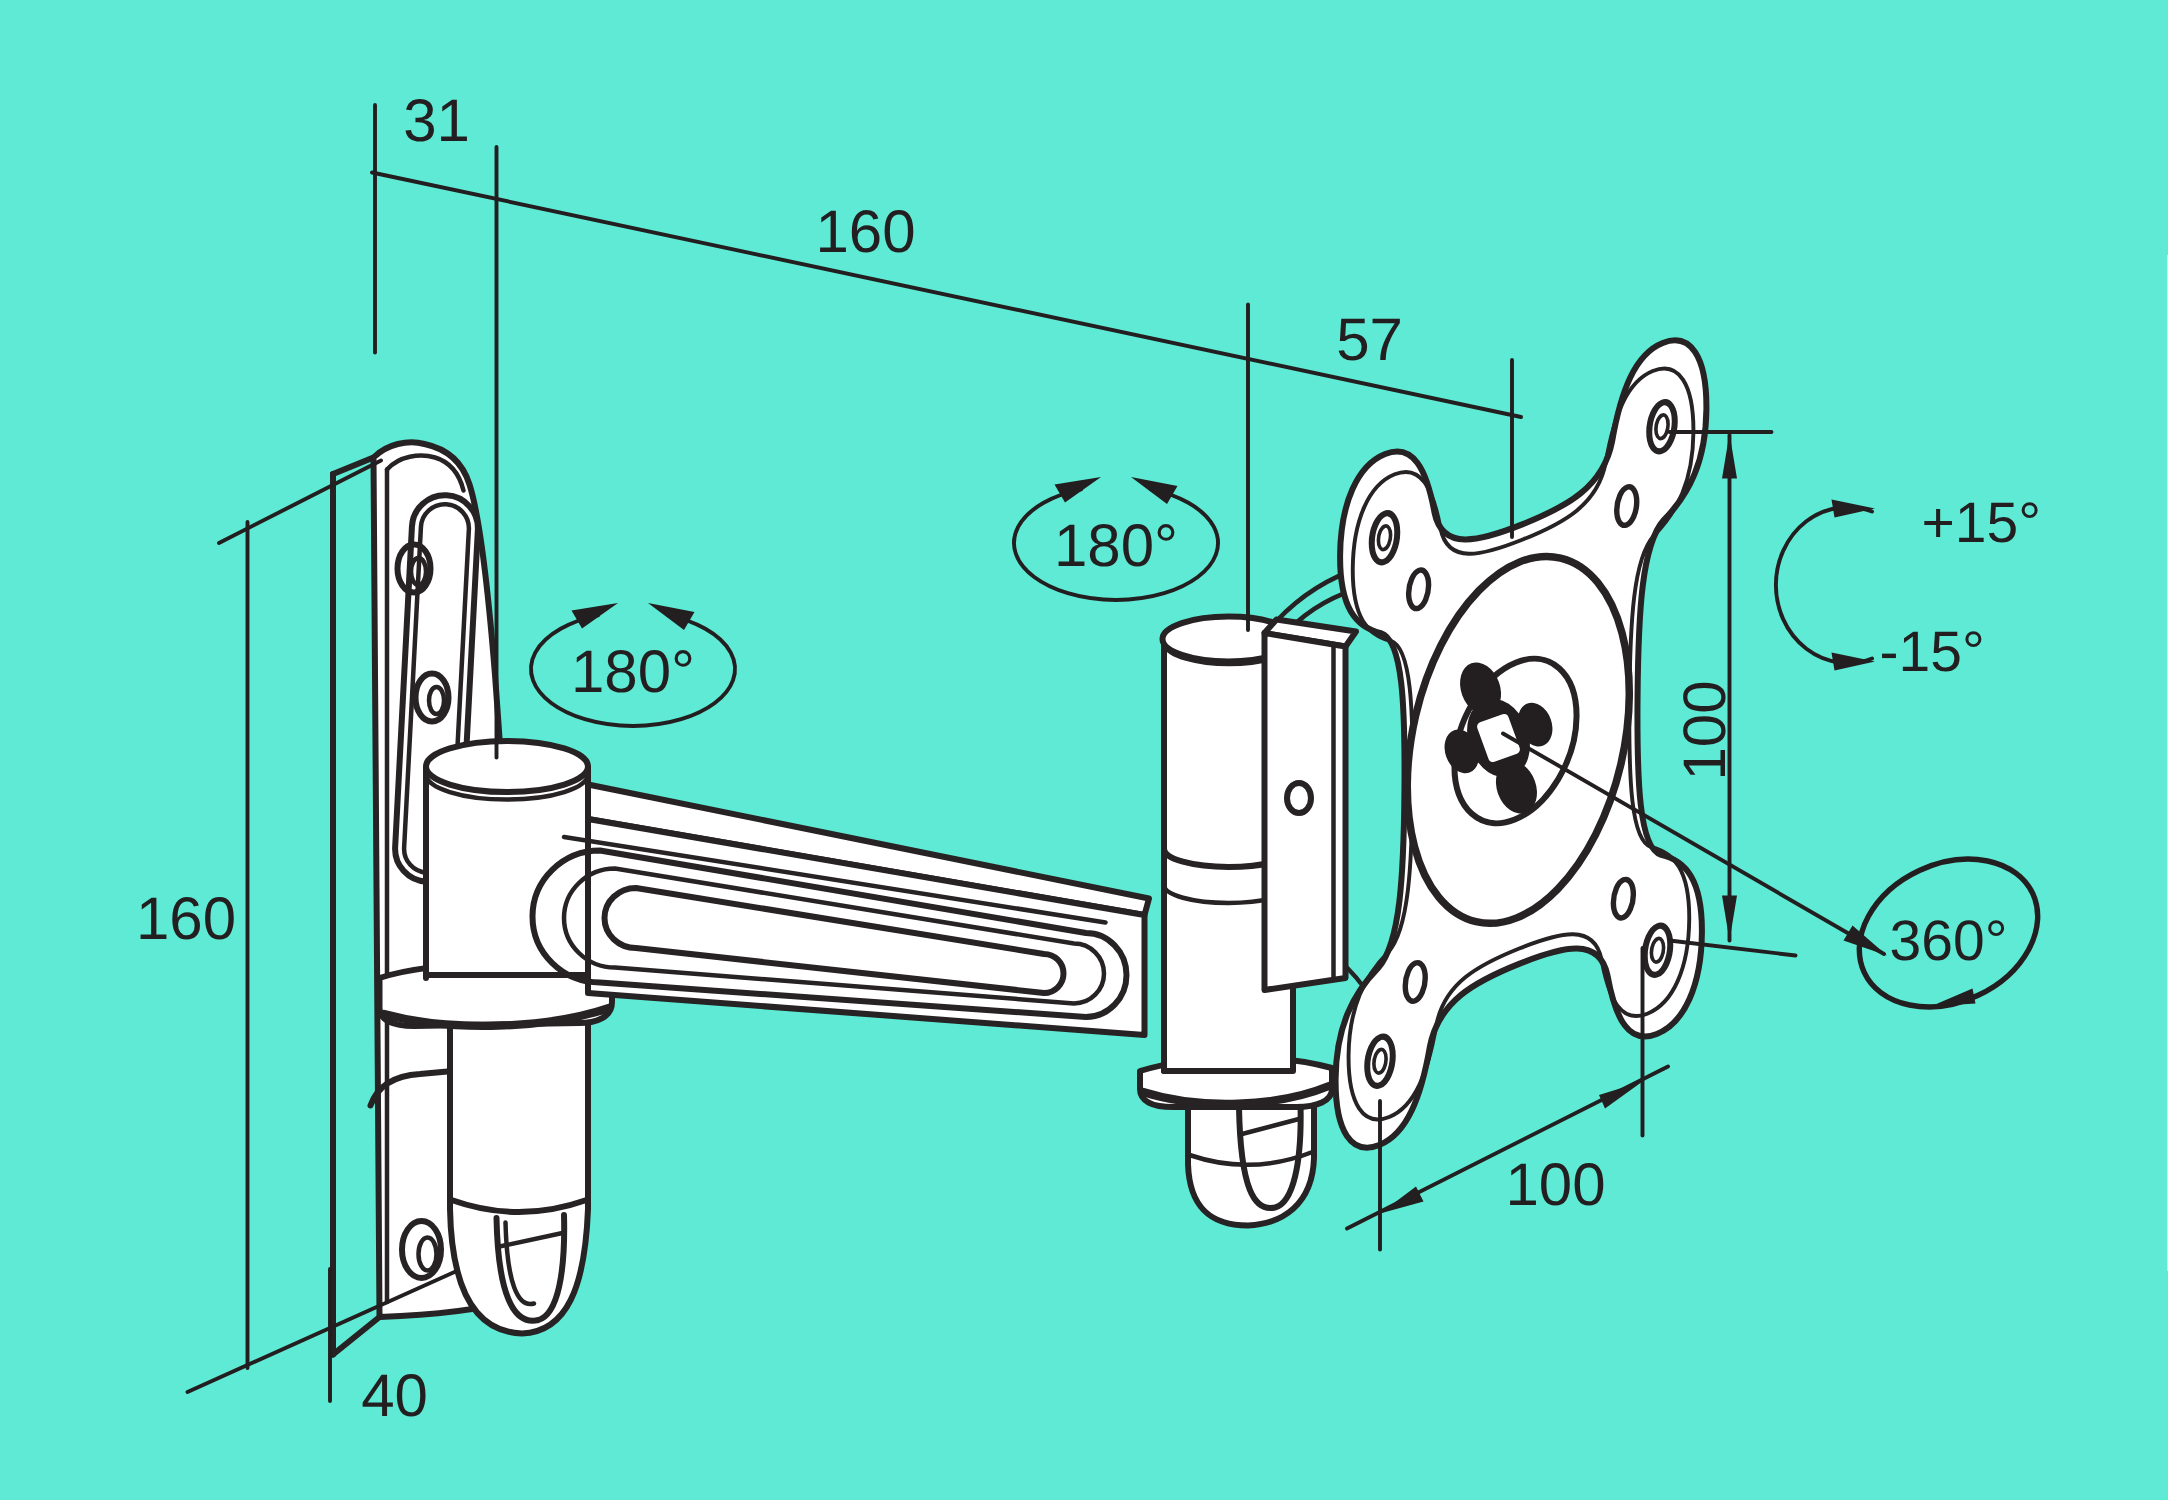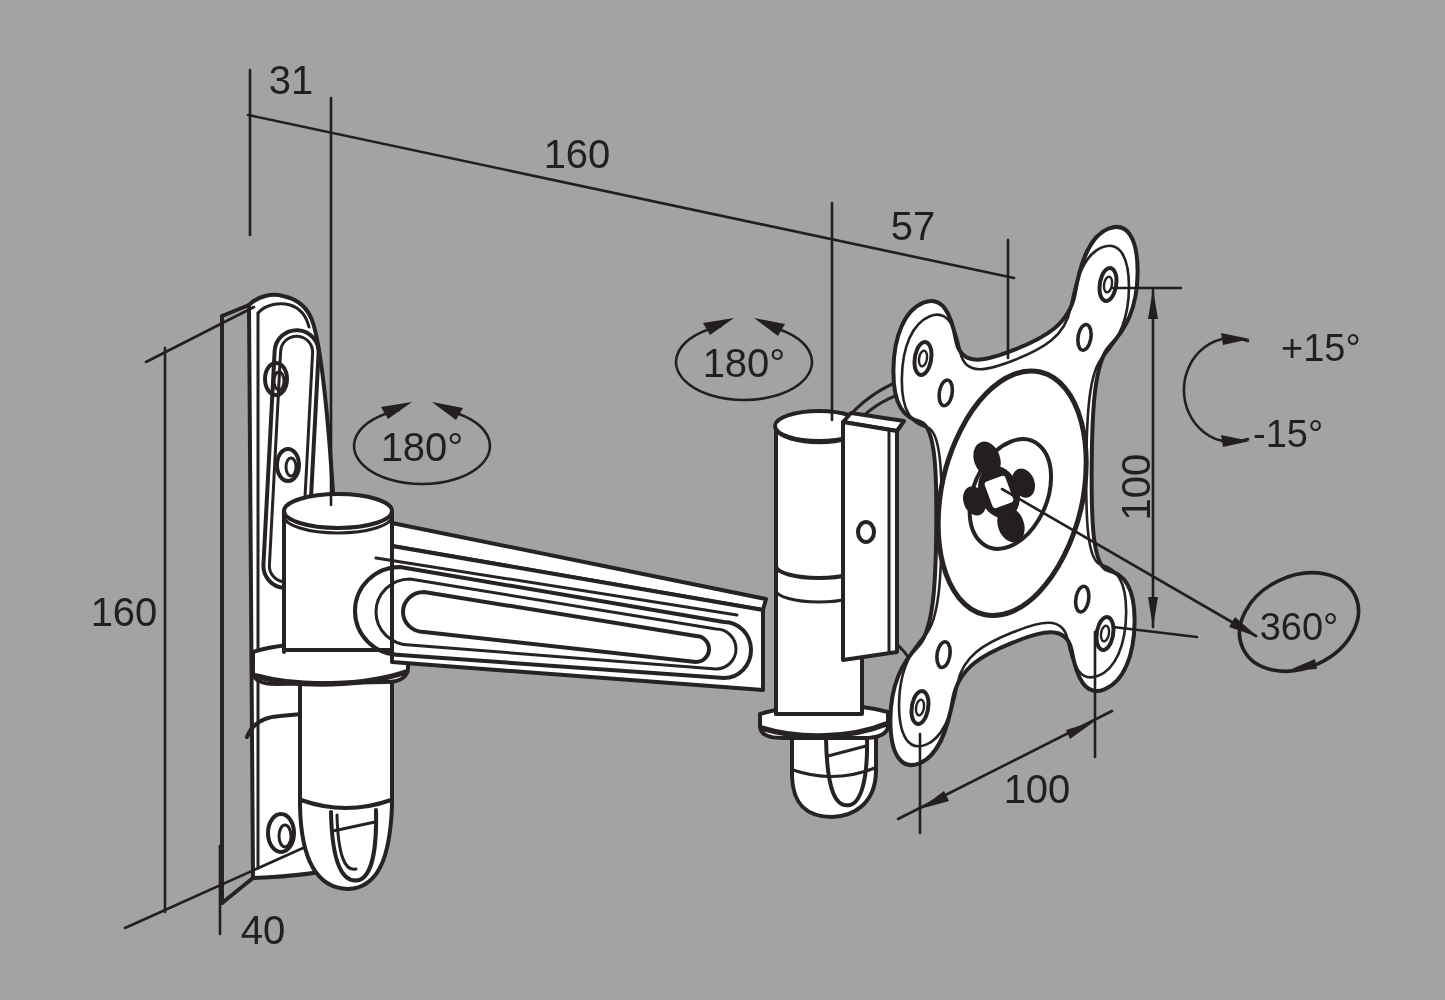--- a/index.html
+++ b/index.html
@@ -1,16 +1,16 @@
 <!DOCTYPE html>
 <html><head>
 <meta charset="utf-8">
 <style>
   html,body{margin:0;padding:0;background:#ffffff;}
-  .stage{width:1445px;height:1000px;background:#a3a3a3;position:relative;overflow:hidden;}
+  .stage{width:1445px;height:1000px;background:#5eead4;position:relative;overflow:hidden;}
   svg{display:block;}
   text{font-family:"Liberation Sans", sans-serif; fill:#231f20;}
   .dimtxt{font-size:40px;}
   .dimtxt-sm{font-size:38px;}
   .part{fill:#ffffff;stroke:#272223;stroke-width:4;stroke-linejoin:round;stroke-linecap:round;}
   .part-b{fill:#ffffff;stroke:#272223;stroke-width:5;stroke-linejoin:round;stroke-linecap:round;}
   .ln{fill:none;stroke:#272223;stroke-width:4;stroke-linecap:round;stroke-linejoin:round;}
   .ln-b{fill:none;stroke:#272223;stroke-width:5.5;stroke-linecap:round;}
   .ln-t{fill:none;stroke:#272223;stroke-width:3;stroke-linecap:round;}
   .dim{fill:none;stroke:#231f20;stroke-width:2.6;stroke-linecap:round;}

